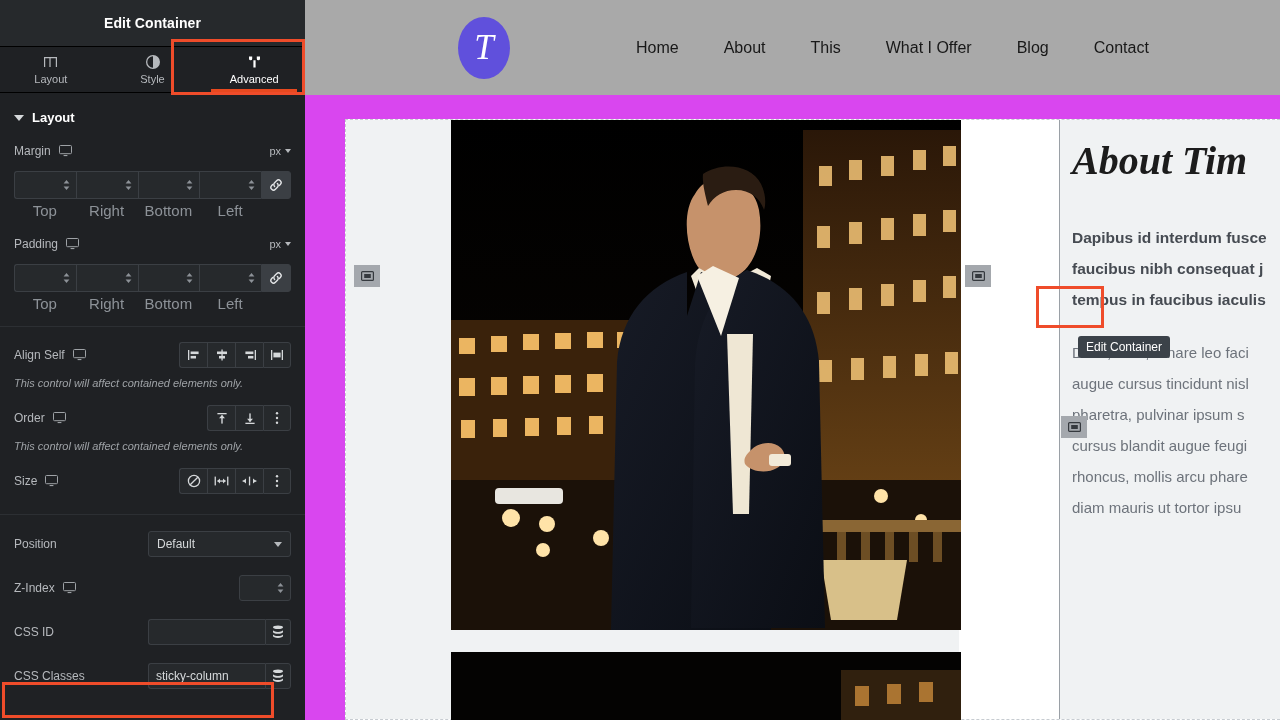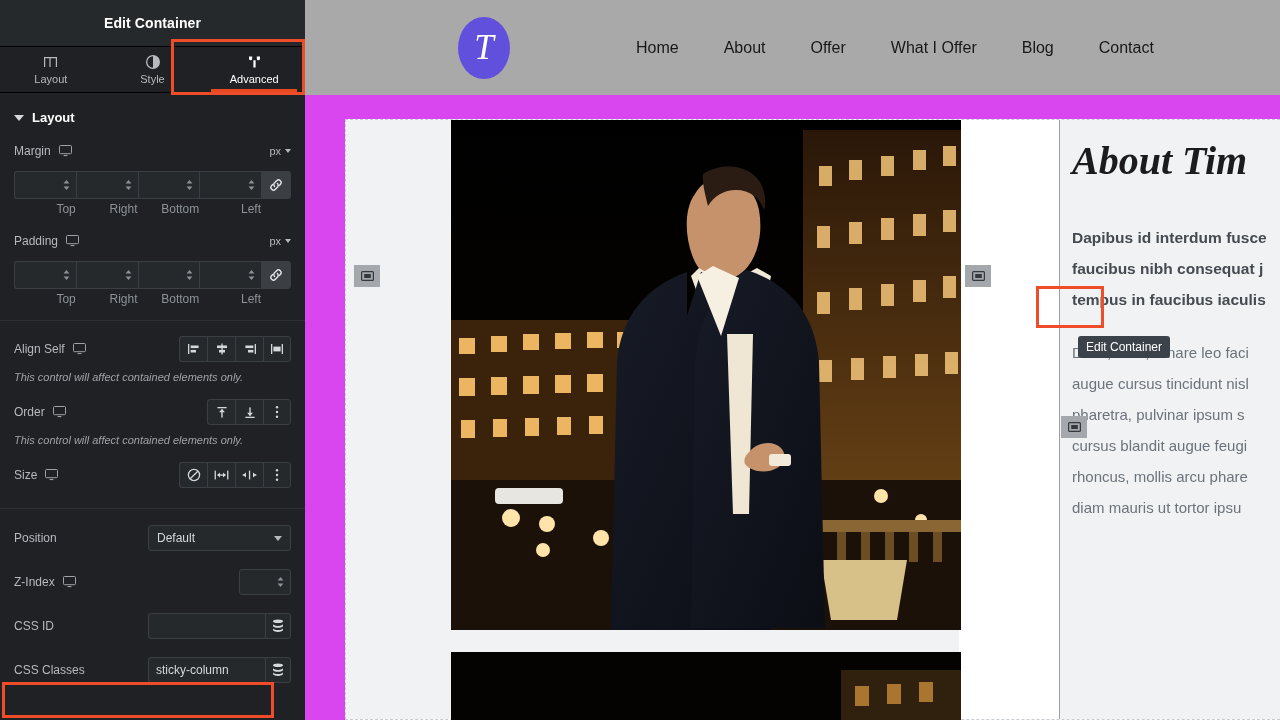--- a/index.html
+++ b/index.html
@@ -87,21 +87,21 @@
   .spin { display: flex; flex-direction: column; gap: 1px; color: #8d9298; }
   .spin svg { display: block; }
   .link-cell {
     width: 30px; height: 28px; background: #3b3f44;
     border: 1px solid #3b3f44; border-radius: 0 3px 3px 0;
     display: flex; align-items: center; justify-content: center;
     color: #e3e5e7; cursor: pointer;
   }
   .dim-labels { display: flex; margin-top: 3px; padding-right: 30px; }
   .dim-labels span {
-    flex: 1; text-align: right; font-size: 12px; color: #8d9298;
+    flex: 1; text-align: center; font-size: 15px; color: #8d9298;
   }
 
   .divider { height: 1px; background: #2c2f33; margin: 14px 0 0 0; }
 
   .btn-group { display: flex; }
   .bg-btn {
     width: 28px; height: 26px; background: #26292c;
     border: 1px solid #3b3f44; border-right: none;
     display: flex; align-items: center; justify-content: center;
     color: #d5d8da; cursor: pointer;
@@ -628,21 +628,21 @@
 
   <div class="site">
 
     <div class="site-header">
       <div class="logo">
         <span>T</span>
       </div>
       <nav class="navlist">
         <a href="#">Home</a>
         <a href="#">About</a>
-        <a href="#">Offer</a>
+        <a href="#">This</a>
         <a href="#">What I Offer</a>
         <a href="#">Blog</a>
         <a href="#">Contact</a>
       </nav>
     </div>
 
     <div class="canvas">
       <div class="dashline-top"></div>
 
       <div class="canvas-inner">

